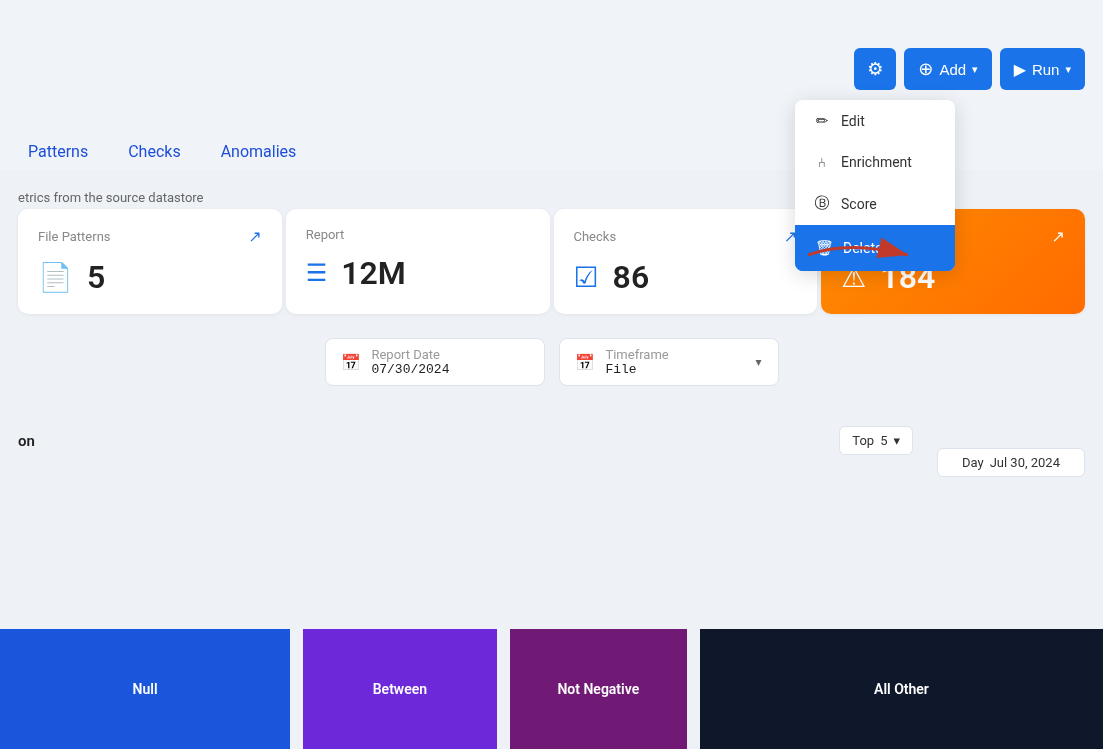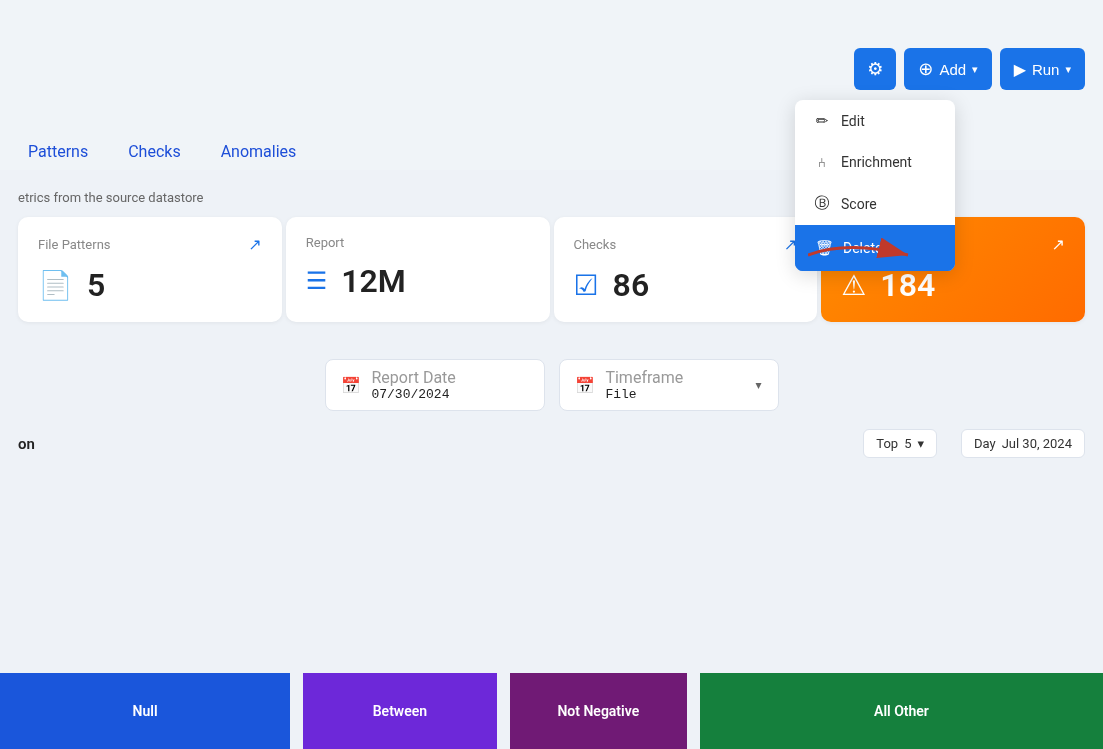--- a/index.html
+++ b/index.html
@@ -141,28 +141,28 @@
       right: 0;
       bottom: 0;
       background: #eef2f7;
       padding: 20px 18px;
     }
 
     
     .metrics-subtitle {
       font-size: 13px;
       color: #666;
-      margin-bottom: 12px;
+      margin-bottom: 4px;
     }
 
     
     .cards-row {
       display: flex;
       gap: 4px;
-      margin-bottom: 37px;
+      margin-bottom: 24px;
     }
 
     .metric-card {
       background: white;
       border-radius: 10px;
       padding: 18px 20px;
       flex: 1;
       box-shadow: 0 1px 4px rgba(0,0,0,0.06);
     }
 
@@ -237,21 +237,21 @@
       gap: 10px;
       min-width: 220px;
     }
 
     .filter-icon {
       color: #1a73e8;
       font-size: 16px;
     }
 
     .filter-label {
-      font-size: 16px;
+      font-size: 13px;
       color: #999;
     }
 
     .filter-value {
       font-size: 13px;
       color: #222;
       font-weight: 500;
       font-family: Liberation Mono, monospace;
     }
 
@@ -287,54 +287,55 @@
       gap: 6px;
       font-size: 13px;
       color: #333;
       cursor: pointer;
     }
 
     .day-selector {
       background: white;
       border: 1px solid #dde3ec;
       border-radius: 6px;
-      padding: 6px 12px;
+      padding: 6px 24px;
       display: flex;
       align-items: center;
       gap: 6px;
       font-size: 13px;
       color: #333;
       cursor: pointer;
+      margin-top: 44px;
     }
 
     
     .bar-chart-container {
       position: absolute;
       bottom: 0;
       left: 0;
       right: 0;
-      height: 76px;
+      height: 120px;
       display: flex;
       gap: 13px;
     }
 
     .bar-segment {
       display: flex;
       align-items: center;
       justify-content: center;
       color: white;
       font-size: 14px;
       font-weight: 600;
     }
 
     .bar-null { background: #1a56db; flex: 1.8; }
     .bar-between { background: #6d28d9; flex: 1.2; }
     .bar-expected { background: #1a6bc4; flex: 1.4; }
     .bar-not-negative { background: #701a75; flex: 1.1; }
-    .bar-all-other { background: #15803d; flex: 2.5; }
+    .bar-all-other { background: #0f172a; flex: 2.5; }
   </style>
 </head>
 <body>
 
 <div class="toolbar">
   <button class="btn-gear">
     <span>⚙</span>
   </button>
   <button class="btn-add">
     <span style="font-size:18px;">⊕</span>

